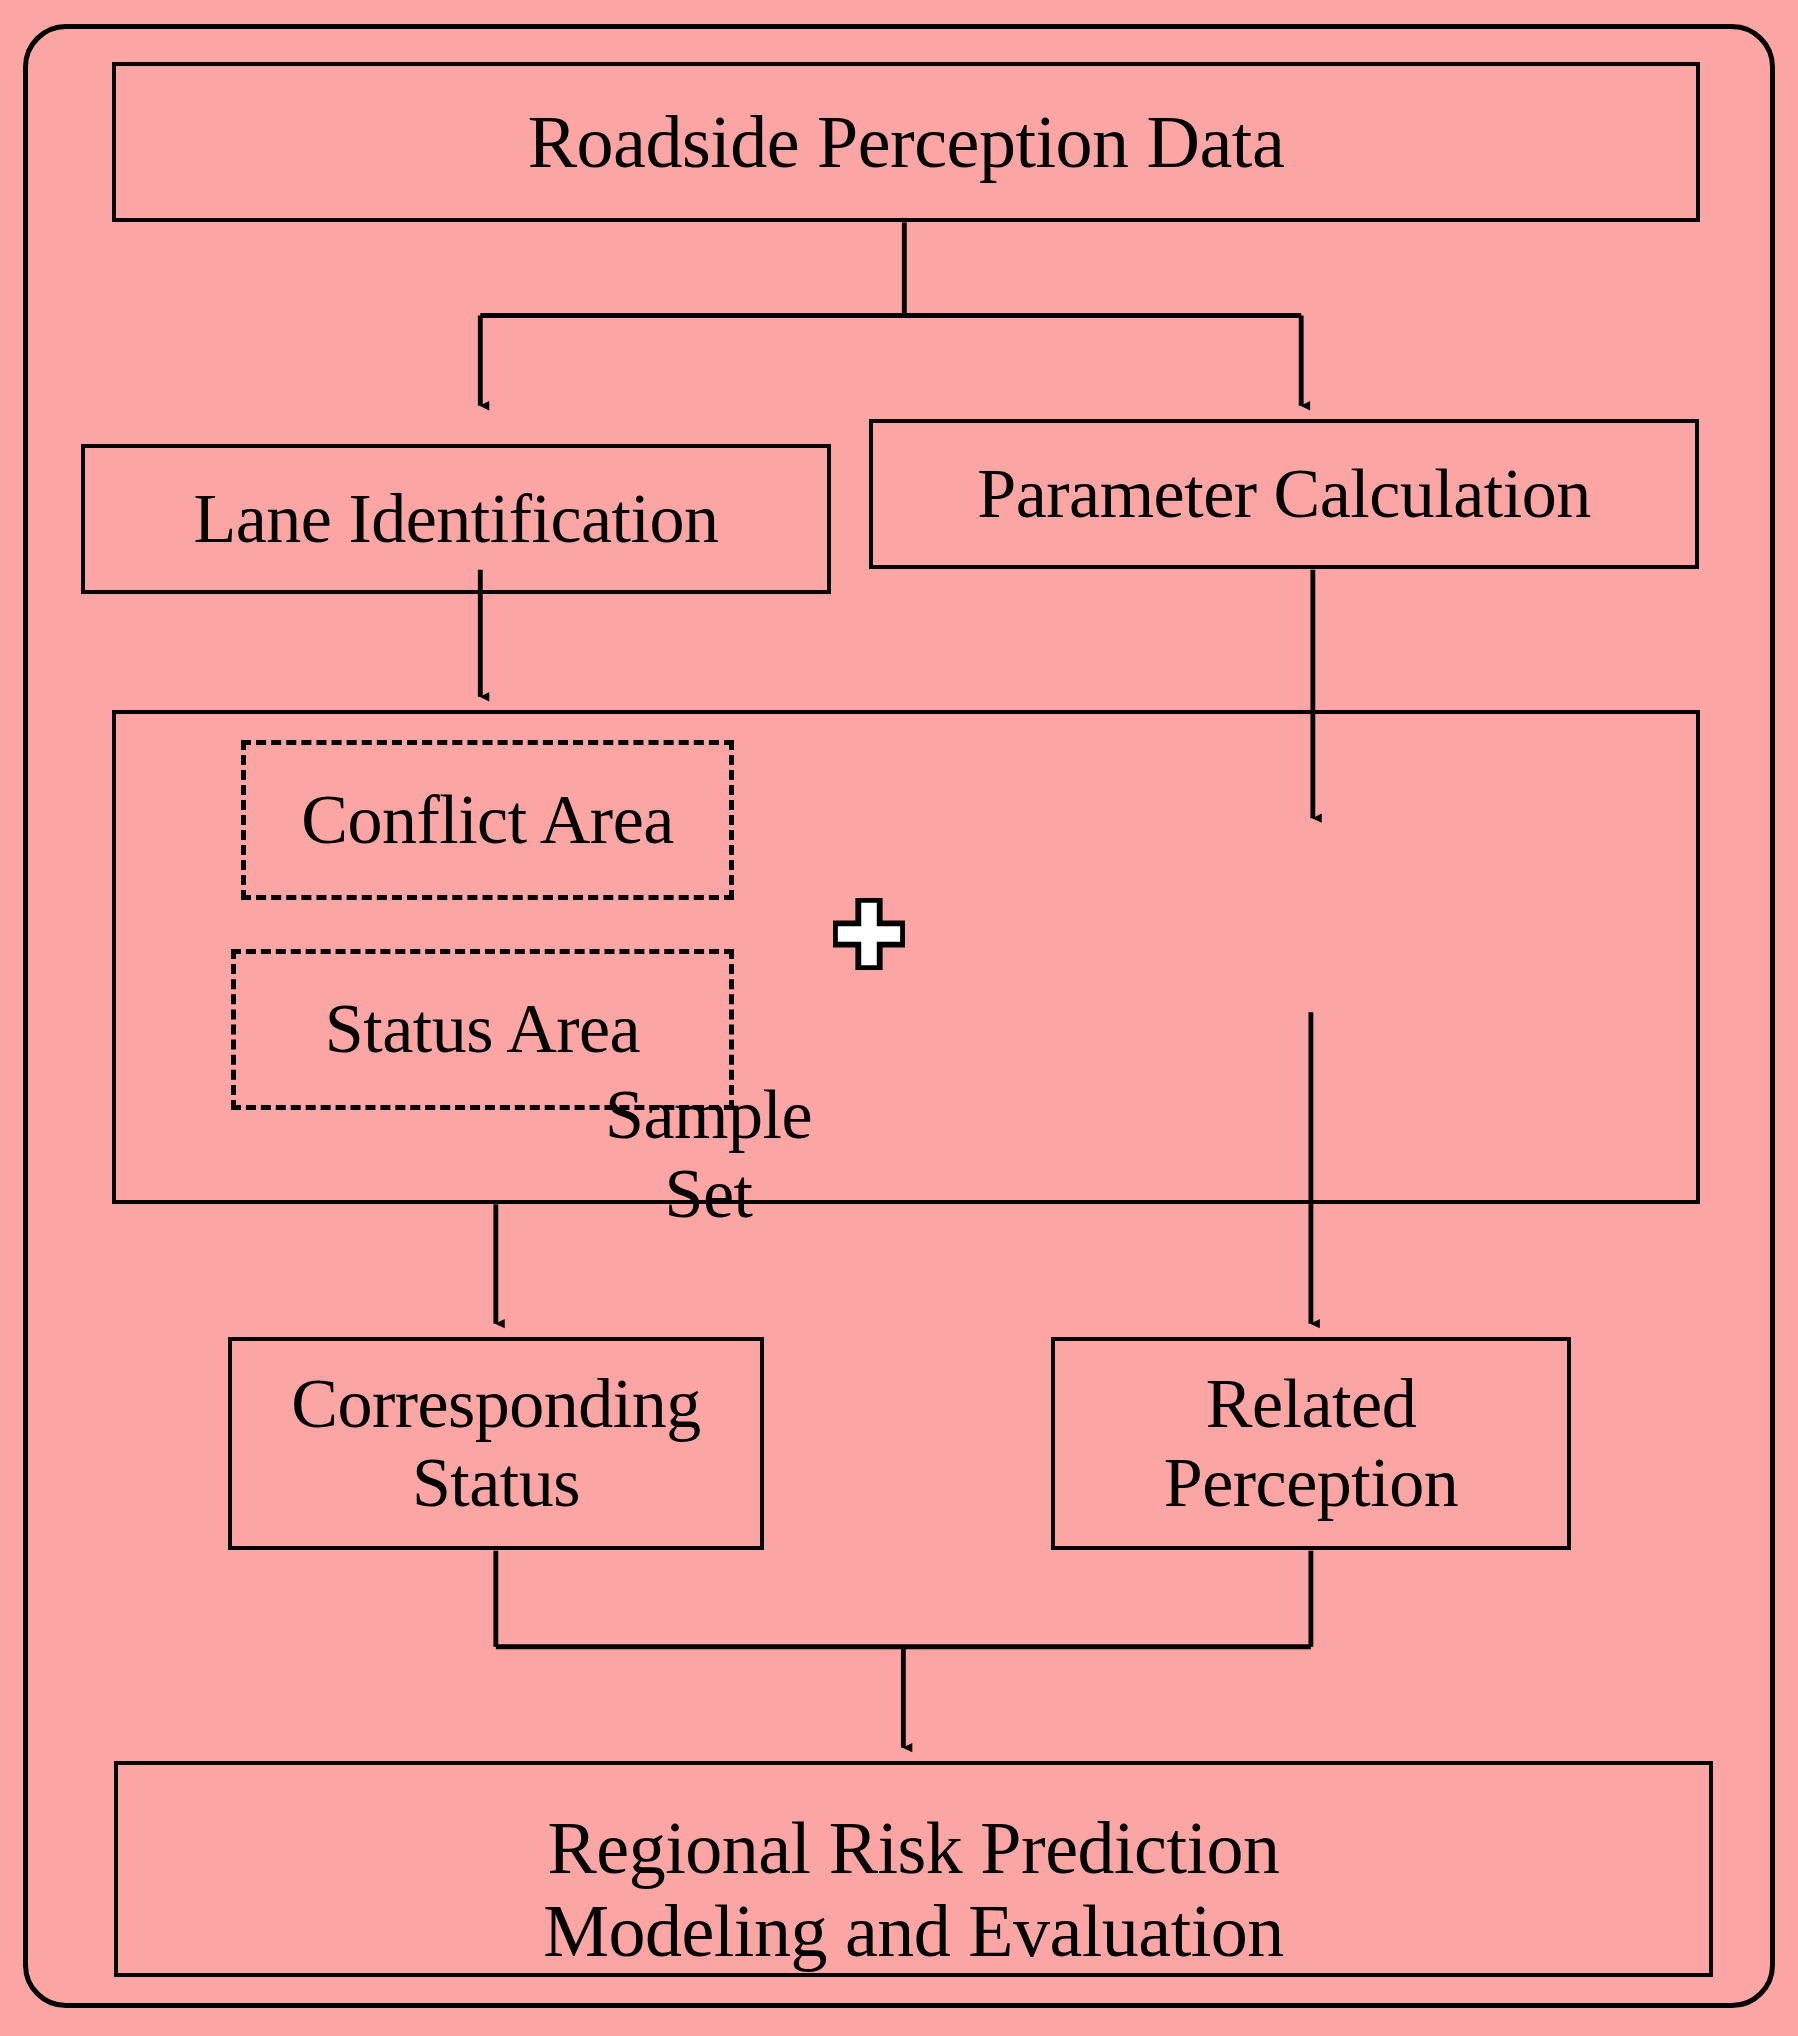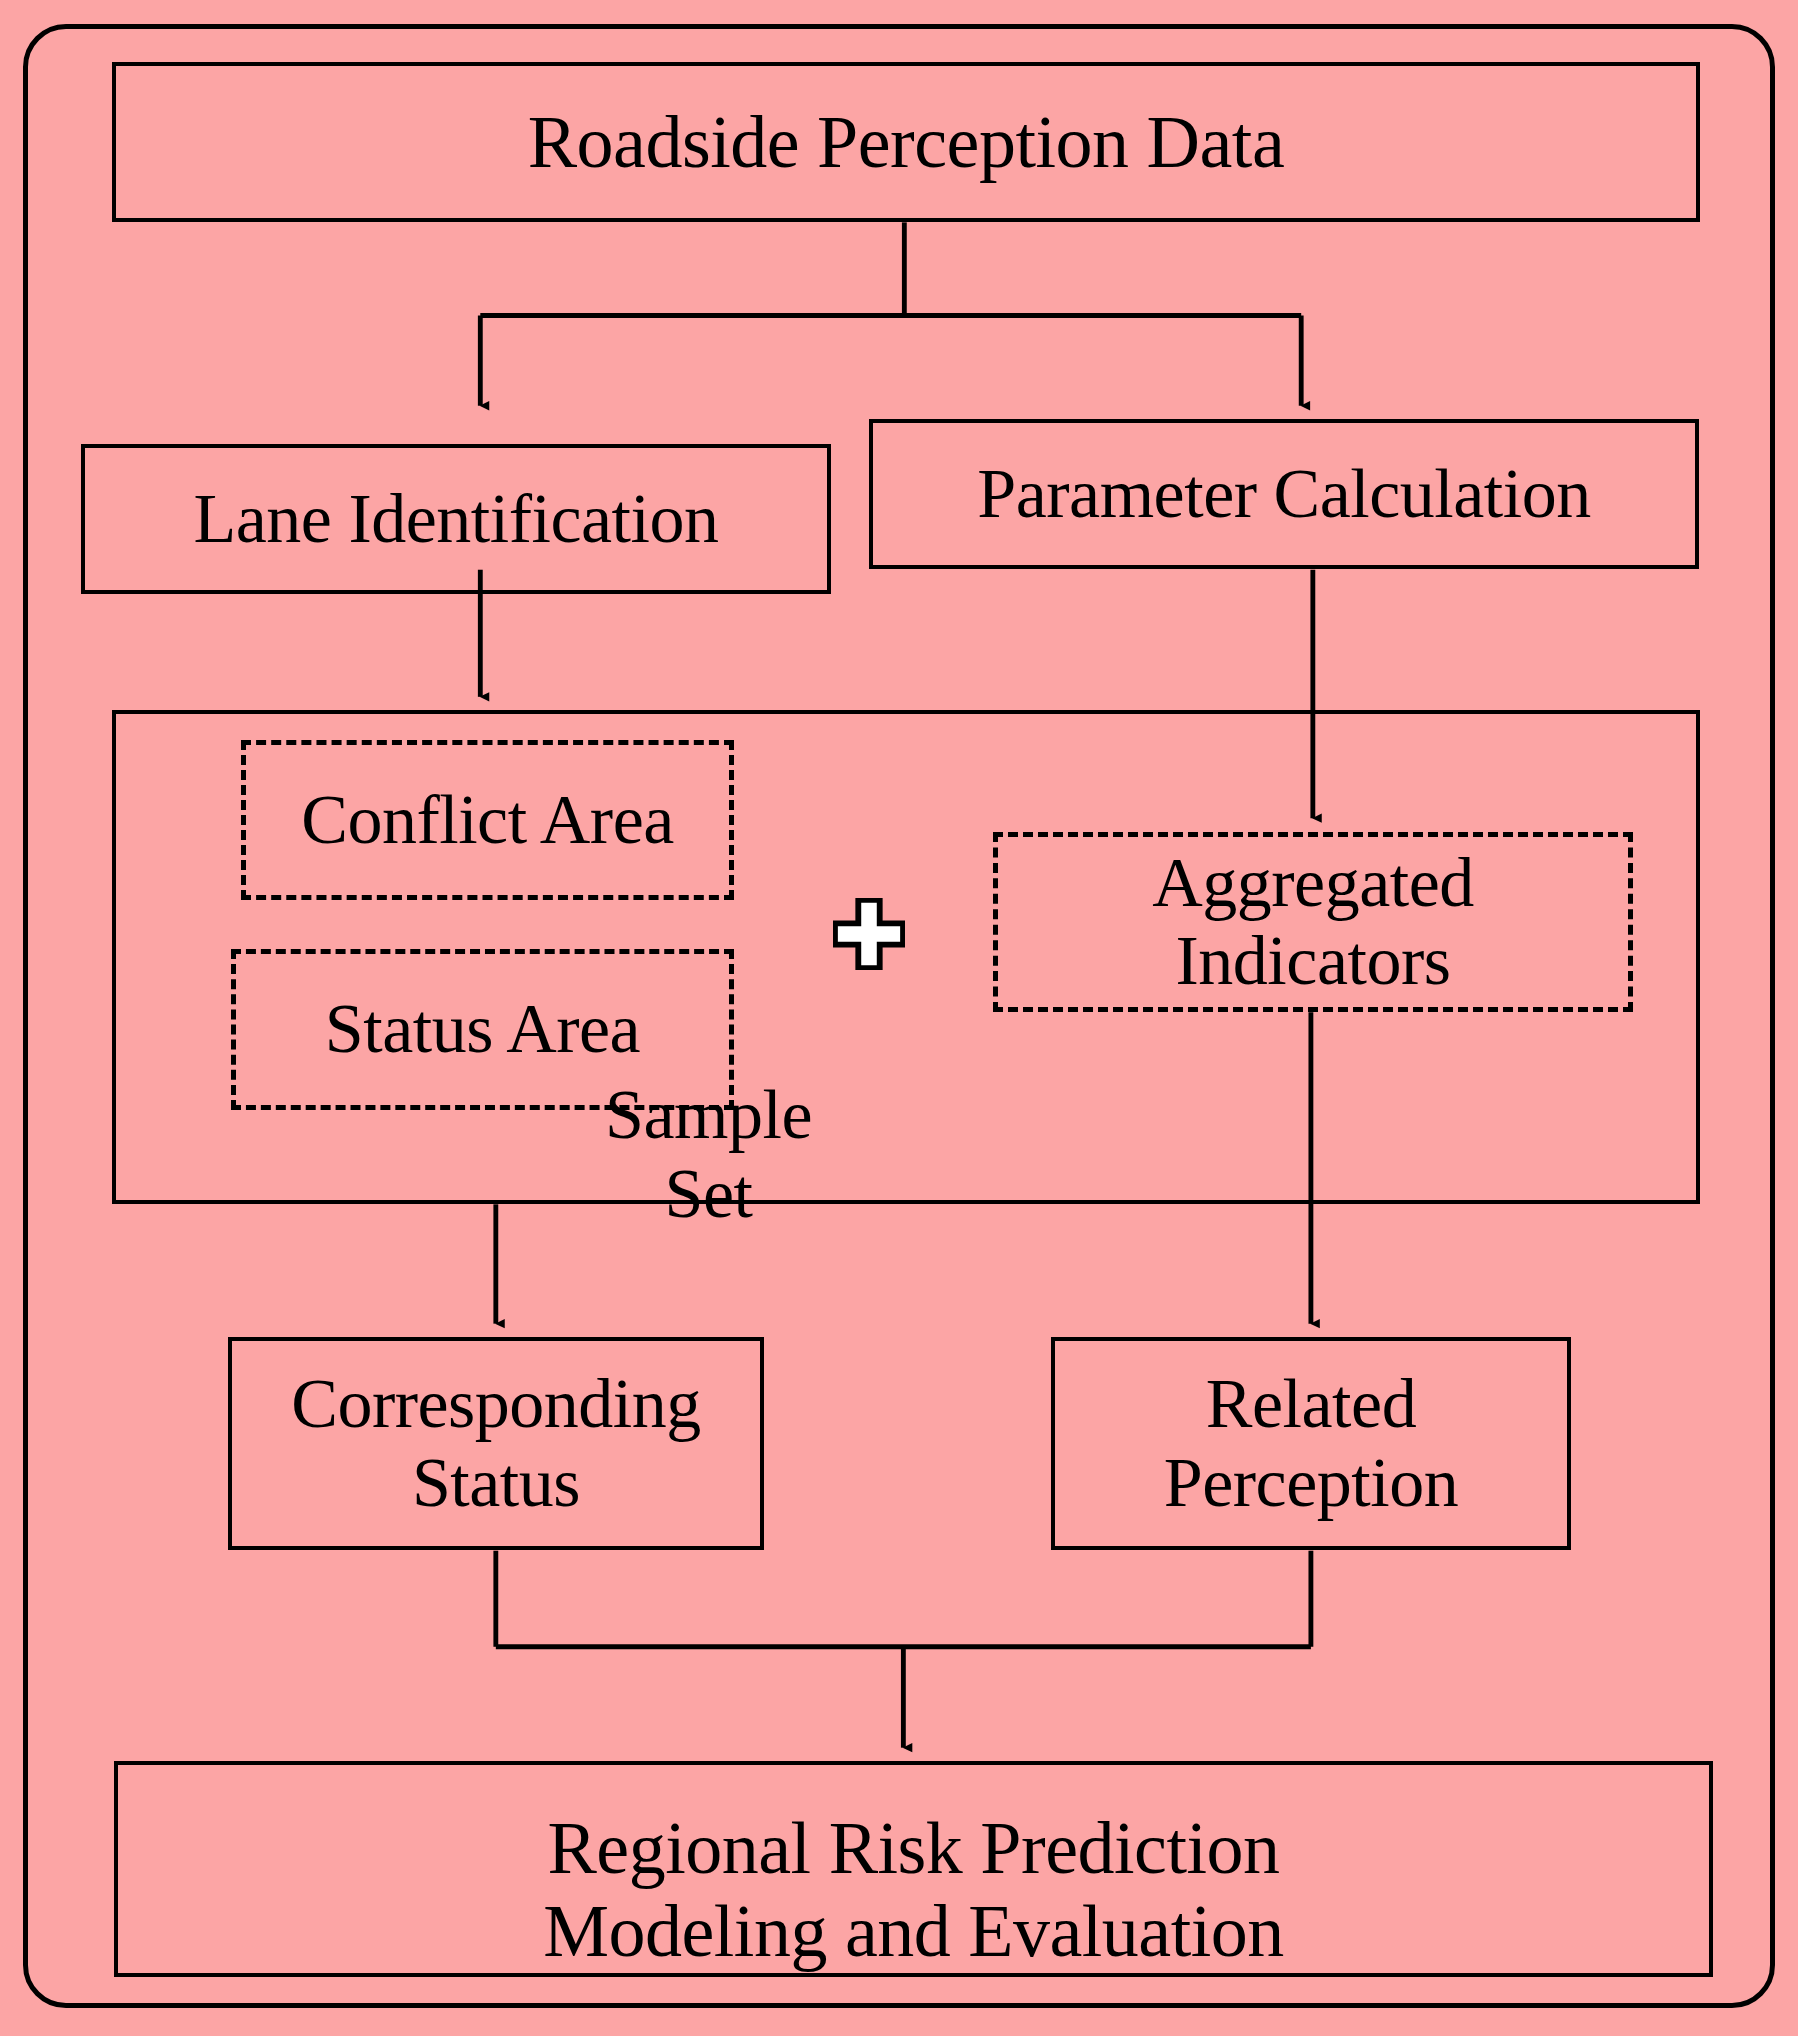--- a/index.html
+++ b/index.html
@@ -150,24 +150,20 @@
   </div>
 
   <div class="node dashed-box" id="node-normal-area">
     <span class="label-txt">Status Area</span>
   </div>
 
   <svg class="plus-icon" viewBox="0 0 74 74" xmlns="http://www.w3.org/2000/svg">
     <polygon points="26,2 48,2 48,26 72,26 72,48 48,48 48,72 26,72 26,48 2,48 2,26 26,26" fill="#ffffff" stroke="#000000" stroke-width="6" stroke-linejoin="miter"></polygon>
   </svg>
 
-  <div class="node dashed-box" id="node-aggregated">
-    <span class="label-txt">Aggregated
-Indicators</span>
-  </div>
 
   <div class="node no-box" id="node-sample-label">
     <span class="label-txt">Sample Set</span>
   </div>
 
   <div class="node solid-box" id="node-corresponding">
     <span class="label-txt">Corresponding
 Status</span>
   </div>
 

